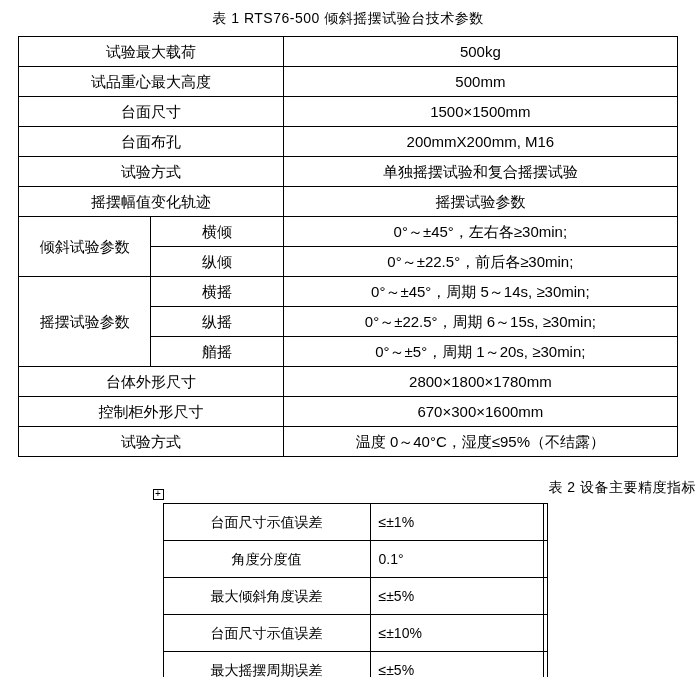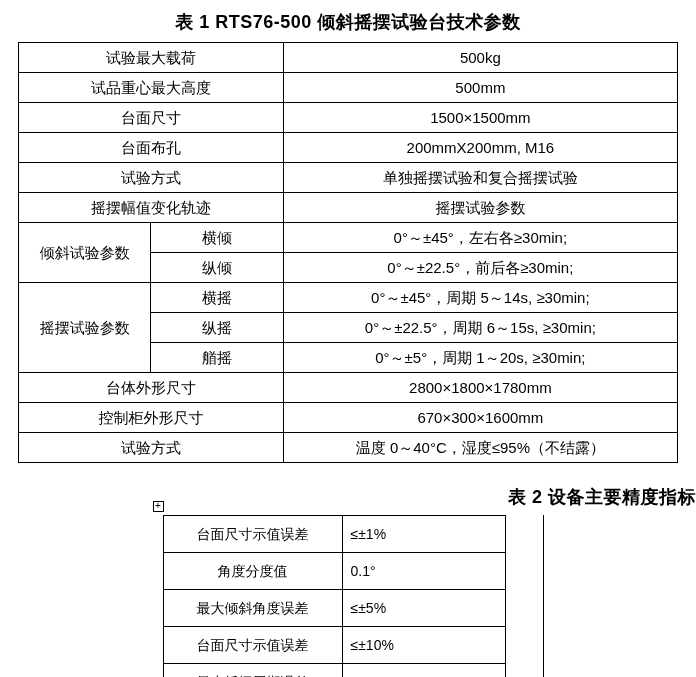--- a/index.html
+++ b/index.html
@@ -15,23 +15,23 @@
     position: relative;
     overflow: hidden;
   }
   .page {
     width: 696px;
     height: 677px;
     position: relative;
   }
   .caption {
     text-align: center;
-    font-size: 18px;
+    font-size: 14px;
     font-family: "Liberation Sans", sans-serif;
-    font-weight: bold;
+    font-weight: normal;
     letter-spacing: 0.5px;
   }
   
   #table1-caption {
     margin-top: 10px;
     margin-bottom: 8px;
   }
   table.grid {
     border-collapse: collapse;
     table-layout: fixed;
@@ -78,21 +78,21 @@
     border-bottom: 1px solid #000000;
     padding: 0 0 6px 0;
   }
   #table2 {
     width: 320px;
     margin: 0 0 0 10px;
   }
   #table2 td {
     font-size: 14px;
     height: 30px;
-    padding: 3px 4px;
+    padding: 3px 18px;
   }
   #table2 td.t2label {
     width: 170px;
     text-align: center;
   }
   #table2 td.t2value {
     width: 150px;
     text-align: left;
     padding-left: 8px;
   }

